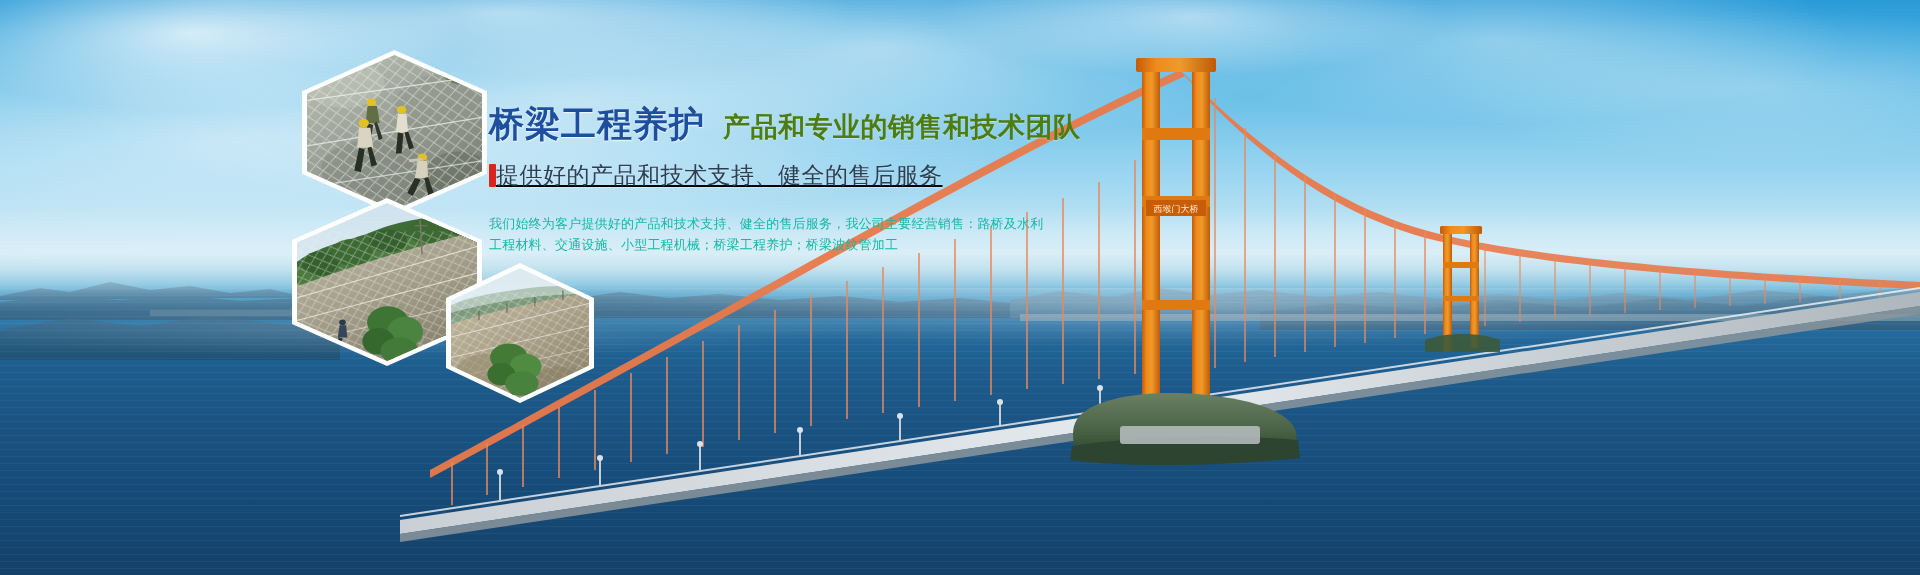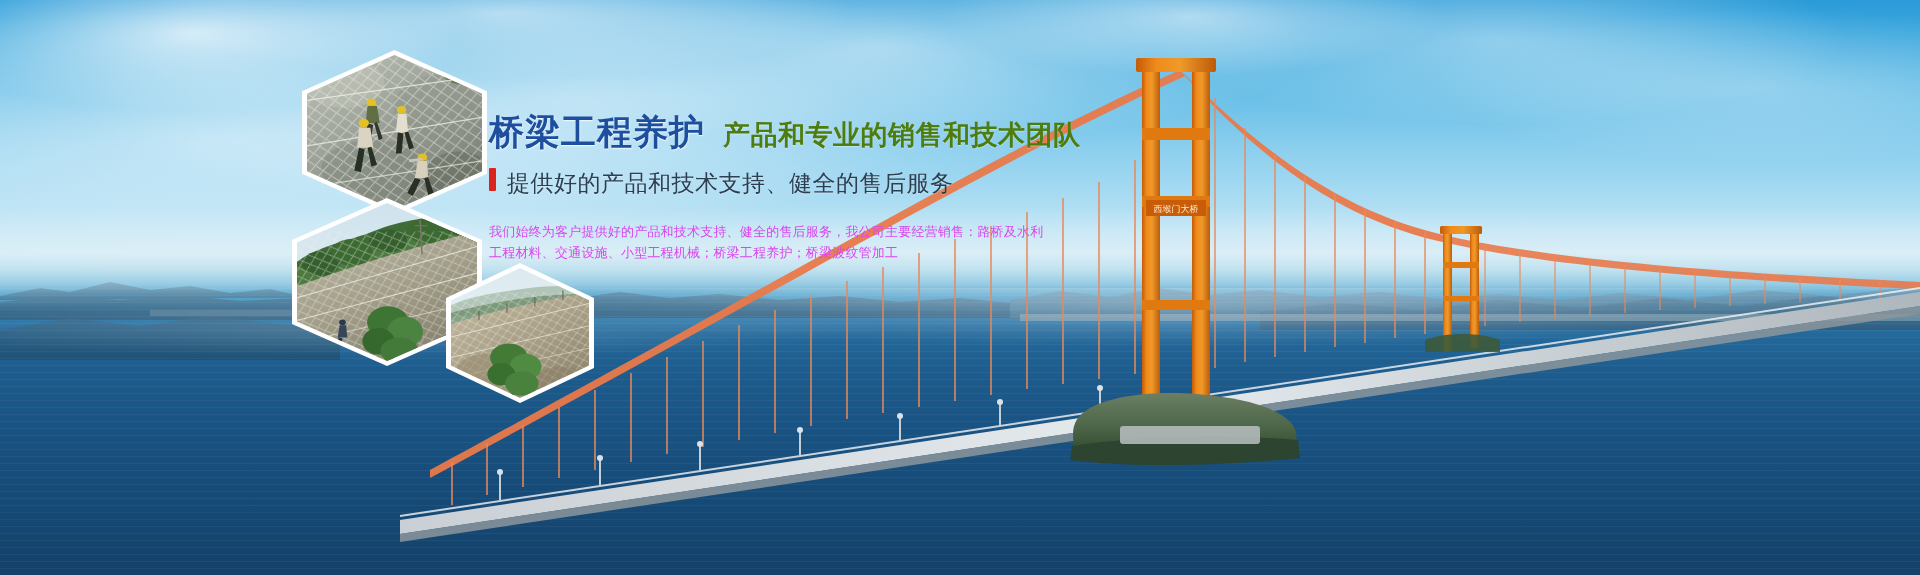--- a/index.html
+++ b/index.html
@@ -81,21 +81,21 @@
   .hex-inner{
     position:absolute;inset:5px;
     clip-path:polygon(50% 0%,100% 25%,100% 75%,50% 100%,0% 75%,0% 25%);
     overflow:hidden;
   }
   .hex-photo{position:absolute;inset:0;}
 
   
   .textblock{
     position:absolute;
-    left:489px;top:114px;
+    left:489px;top:106px;
     width:700px;
   }
   .headline{
     display:flex;align-items:baseline;gap:18px;
     white-space:nowrap;
     line-height:1;
   }
   .headline .h-main{
     font-size:35px;
     font-weight:bold;
@@ -106,36 +106,37 @@
       1px 1px 2px rgba(255,255,255,.45);
   }
   .headline .h-sub{
     font-size:27px;
     font-weight:bold;
     color:#4d7c0f;
     letter-spacing:.5px;
     text-shadow:0 1px 1px rgba(255,255,255,.35);
   }
   .subline{
-    display:flex;gap:11px;
+    display:flex;align-items:center;
     margin-top:19px;
+    text-decoration:underline;
   }
   .redbar{
     width:7px;height:23px;background:#d9251d;flex:0 0 auto;
     border-radius:1px;
   }
   .subline .s-text{
     font-size:23px;color:#2c3e50;letter-spacing:.5px;white-space:nowrap;
     text-shadow:0 1px 1px rgba(255,255,255,.3);
   }
   .bodytext{
     margin-top:22px;
     font-size:13px;
     line-height:21px;
-    color:#d946ef;
+    color:#14b8a6;
     max-width:390px;
     letter-spacing:.2px;
     font-family:Liberation Serif, serif;
   }
   .bodytext .line{display:block;white-space:nowrap;}
 </style>
 </head>
 <body>
 
 <div id="banner">

